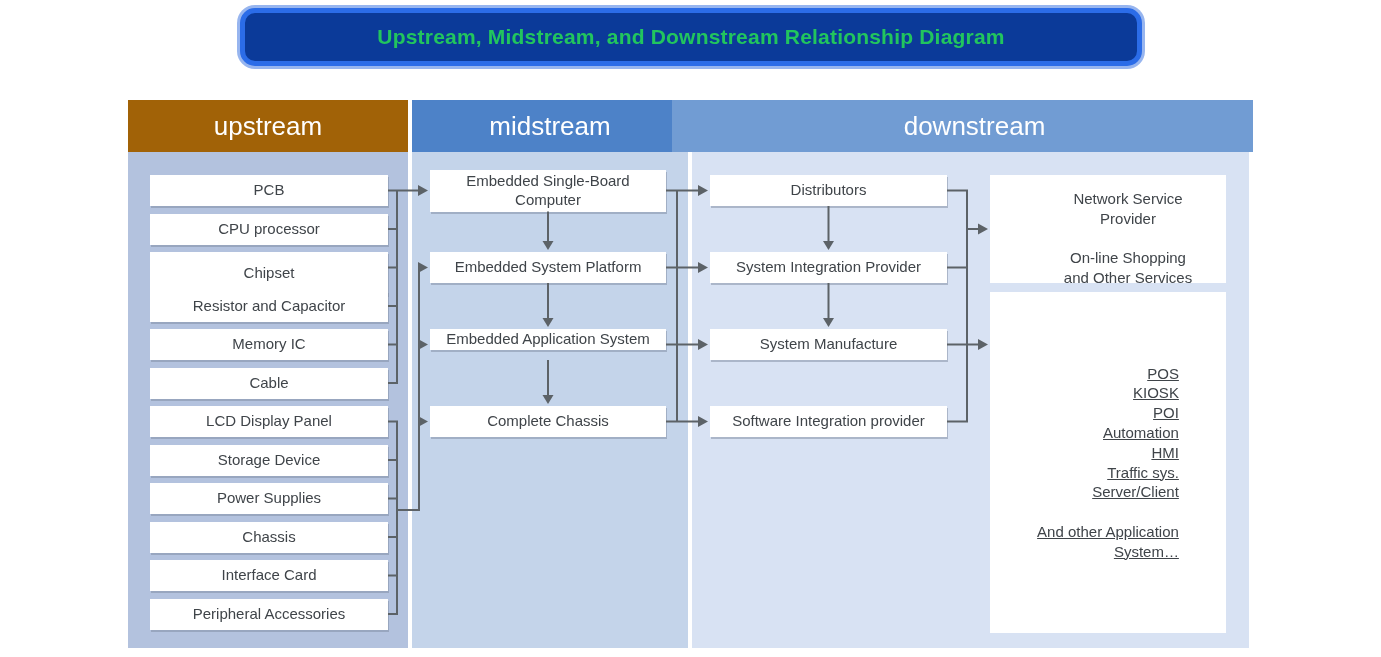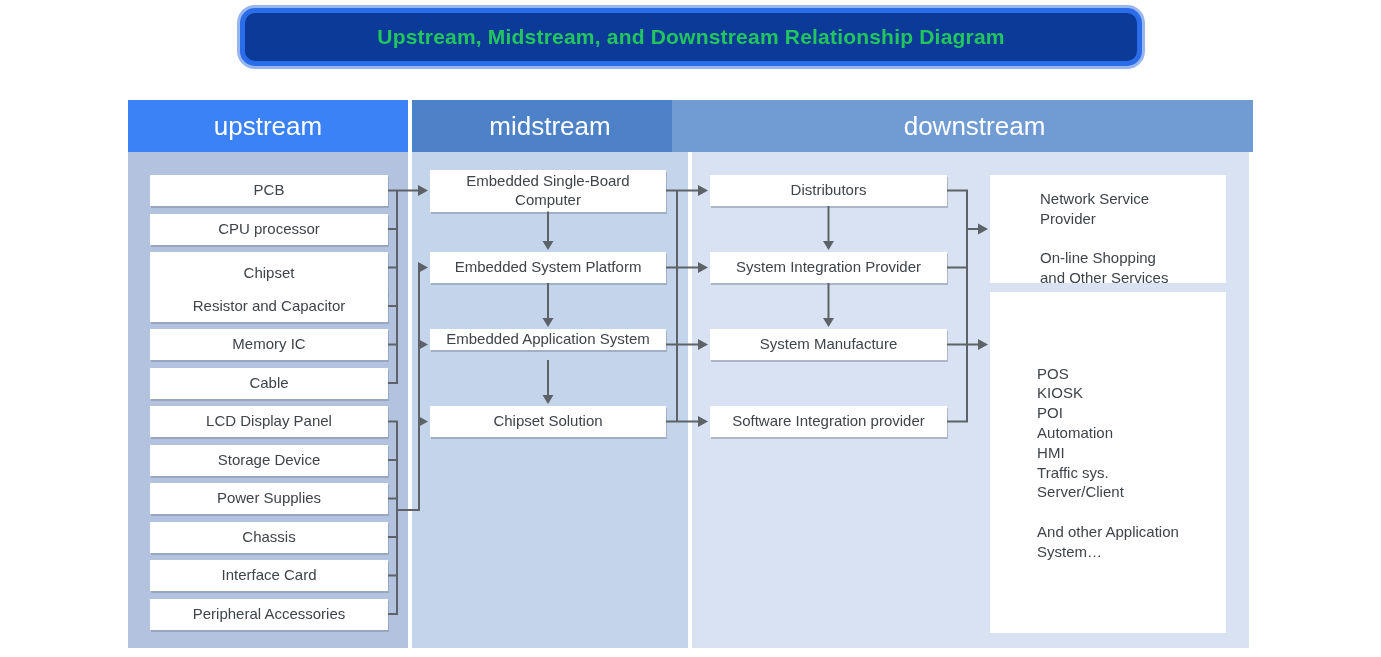--- a/index.html
+++ b/index.html
@@ -14,39 +14,39 @@
     box-shadow:0 0 0 3px #97b5ef;
     display:flex;align-items:center;justify-content:center;
     color:#22c55e;font-size:21px;font-weight:700;letter-spacing:.2px;
   }
   
   .col-header{
     position:absolute;top:100px;height:52px;display:flex;align-items:center;justify-content:center;
     color:#ffffff;font-size:26px;font-weight:400;
   }
   .col-body{position:absolute;top:152px;height:496px;}
-  #hdr-up{left:128px;width:280px;background:#3b82f6;}
+  #hdr-up{left:128px;width:280px;background:#a16207;}
   #hdr-mid{left:412px;width:276px;background:#4d82c8;}
   #hdr-down{left:672px;width:557px;background:#719cd3;padding-left:24px;}
   #body-up{left:128px;width:280px;background:#b3c2de;}
   #body-mid{left:412px;width:276px;background:#c4d4ea;}
   #body-down{left:692px;width:557px;background:#d8e2f3;}
   
   .box{
     position:absolute;box-sizing:border-box;background:#ffffff;
     box-shadow:1px 2px 0 rgba(125,138,160,.5);
     display:flex;align-items:center;justify-content:center;text-align:center;
     color:#3f4449;font-size:15px;line-height:1.25;padding:1px 6px;
   }
   .panel{
     position:absolute;box-sizing:border-box;background:#ffffff;
     color:#3f4449;font-size:15px;line-height:1.32;white-space:pre-line;
   }
-  .panel.top{padding:14px 10px 0 50px;text-align:left;}
-  .panel.bottom{display:flex;align-items:center;justify-content:center;text-align:left;}
+  .panel.top{padding:14px 10px 0 50px;text-align:center;}
+  .panel.bottom{display:flex;align-items:center;justify-content:center;text-align:right;text-decoration:underline;}
   
   #wires{position:absolute;left:0;top:0;pointer-events:none;}
   #wires path{stroke:#5c6267;stroke-width:2;fill:none;}
   #wires polygon{fill:#5c6267;stroke:none;}
 </style>
 </head>
 <body>
 
 <div id="stage">
 
@@ -69,21 +69,21 @@
   <div class="box" style="left:150px;top:406px;width:238px;height:31px">LCD Display Panel</div>
   <div class="box" style="left:150px;top:444.5px;width:238px;height:31px">Storage Device</div>
   <div class="box" style="left:150px;top:483px;width:238px;height:31px">Power Supplies</div>
   <div class="box" style="left:150px;top:521.5px;width:238px;height:31px">Chassis</div>
   <div class="box" style="left:150px;top:560px;width:238px;height:31px">Interface Card</div>
   <div class="box" style="left:150px;top:598.5px;width:238px;height:31px">Peripheral Accessories</div>
 
   <div class="box" style="left:430px;top:169.5px;width:236px;height:42px">Embedded Single-Board Computer</div>
   <div class="box" style="left:430px;top:252px;width:236px;height:31px">Embedded System Platform</div>
   <div class="box" style="left:430px;top:329px;width:236px;height:21px">Embedded Application System</div>
-  <div class="box" style="left:430px;top:406px;width:236px;height:31px">Chipset Solution</div>
+  <div class="box" style="left:430px;top:406px;width:236px;height:31px">Complete Chassis</div>
 
   <div class="box" style="left:710px;top:175px;width:237px;height:31px">Distributors</div>
   <div class="box" style="left:710px;top:329px;width:237px;height:31px">System Manufacture</div>
   <div class="box" style="left:710px;top:252px;width:237px;height:31px">System Integration Provider</div>
   <div class="box" style="left:710px;top:406px;width:237px;height:31px">Software Integration provider</div>
 
   <div class="panel top" style="left:990px;top:175px;width:236px;height:108px">Network Service
 Provider
 
 On-line Shopping

